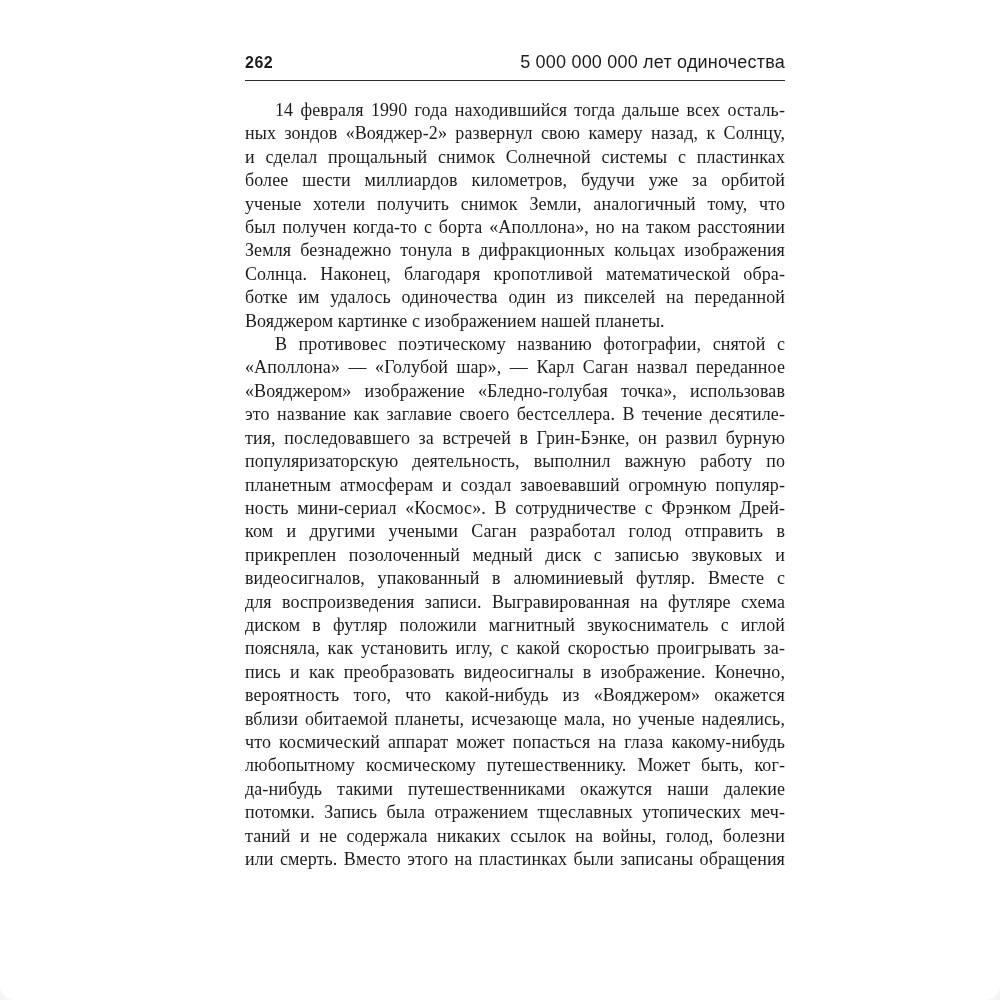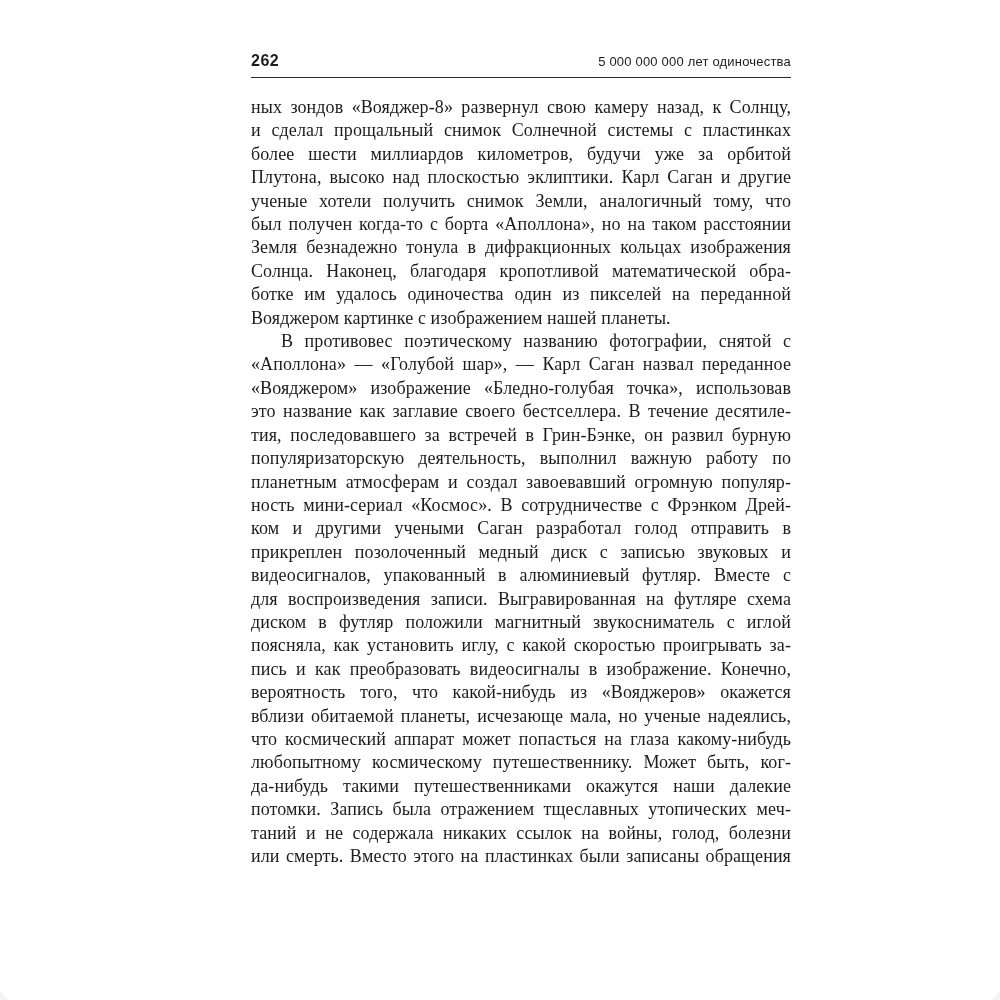--- a/index.html
+++ b/index.html
@@ -13,40 +13,40 @@
     height: 1000px;
     background: #ffffff;
     box-sizing: border-box;
     border-radius: 0 0 14px 14px;
     overflow: hidden;
     font-family: "Liberation Serif", serif;
     color: #1c1c1c;
   }
   .page-content {
     position: absolute;
-    left: 251px;
+    left: 245px;
     top: 0;
     width: 540px;
   }
   .page-header {
     margin-top: 52px;
     display: flex;
     justify-content: space-between;
     align-items: baseline;
     font-family: "Liberation Sans", sans-serif;
     font-size: 16px;
     color: #1c1c1c;
   }
   .page-number {
     font-weight: bold;
     letter-spacing: 0.5px;
   }
   .running-title {
     font-weight: normal;
-    font-size: 13px;
+    font-size: 18px;
     letter-spacing: 0.2px;
   }
   .header-rule {
     margin-top: 7px;
     height: 0;
     border-bottom: 1.4px solid #2a2a2a;
   }
   .page-body {
     margin-top: 18px;
     font-size: 18px;
@@ -73,24 +73,24 @@
 
 <div class="page">
   <div class="page-content">
     <header class="page-header">
       <span class="page-number">262</span>
       <span class="running-title">5 000 000 000 лет одиночества</span>
     </header>
     <div class="header-rule"></div>
     <main class="page-body">
         <div class="paragraph">
-          <div class="line">ных зондов «Вояджер-8» развернул свою камеру назад, к Солнцу,</div>
+          <div class="line first">14 февраля 1990 года находившийся тогда дальше всех осталь-</div>
+          <div class="line">ных зондов «Вояджер-2» развернул свою камеру назад, к Солнцу,</div>
           <div class="line">и сделал прощальный снимок Солнечной системы с пластинках</div>
           <div class="line">более шести миллиардов километров, будучи уже за орбитой</div>
-          <div class="line">Плутона, высоко над плоскостью эклиптики. Карл Саган и другие</div>
           <div class="line">ученые хотели получить снимок Земли, аналогичный тому, что</div>
           <div class="line">был получен когда-то с борта «Аполлона», но на таком расстоянии</div>
           <div class="line">Земля безнадежно тонула в дифракционных кольцах изображения</div>
           <div class="line">Солнца. Наконец, благодаря кропотливой математической обра-</div>
           <div class="line">ботке им удалось одиночества один из пикселей на переданной</div>
           <div class="line flush">Вояджером картинке с изображением нашей планеты.</div>
         </div>
         <div class="paragraph">
           <div class="line first">В противовес поэтическому названию фотографии, снятой с</div>
           <div class="line">«Аполлона» — «Голубой шар», — Карл Саган назвал переданное</div>
@@ -100,21 +100,21 @@
           <div class="line">популяризаторскую деятельность, выполнил важную работу по</div>
           <div class="line">планетным атмосферам и создал завоевавший огромную популяр-</div>
           <div class="line">ность мини-сериал «Космос». В сотрудничестве с Фрэнком Дрей-</div>
           <div class="line">ком и другими учеными Саган разработал голод отправить в</div>
           <div class="line">прикреплен позолоченный медный диск с записью звуковых и</div>
           <div class="line">видеосигналов, упакованный в алюминиевый футляр. Вместе с</div>
           <div class="line">для воспроизведения записи. Выгравированная на футляре схема</div>
           <div class="line">диском в футляр положили магнитный звукосниматель с иглой</div>
           <div class="line">поясняла, как установить иглу, с какой скоростью проигрывать за-</div>
           <div class="line">пись и как преобразовать видеосигналы в изображение. Конечно,</div>
-          <div class="line">вероятность того, что какой-нибудь из «Вояджеров» окажется</div>
+          <div class="line">вероятность того, что какой-нибудь из «Вояджером» окажется</div>
           <div class="line">вблизи обитаемой планеты, исчезающе мала, но ученые надеялись,</div>
           <div class="line">что космический аппарат может попасться на глаза какому-нибудь</div>
           <div class="line">любопытному космическому путешественнику. Может быть, ког-</div>
           <div class="line">да-нибудь такими путешественниками окажутся наши далекие</div>
           <div class="line">потомки. Запись была отражением тщеславных утопических меч-</div>
           <div class="line">таний и не содержала никаких ссылок на войны, голод, болезни</div>
           <div class="line">или смерть. Вместо этого на пластинках были записаны обращения</div>
         </div>
       </main>
   </div>

